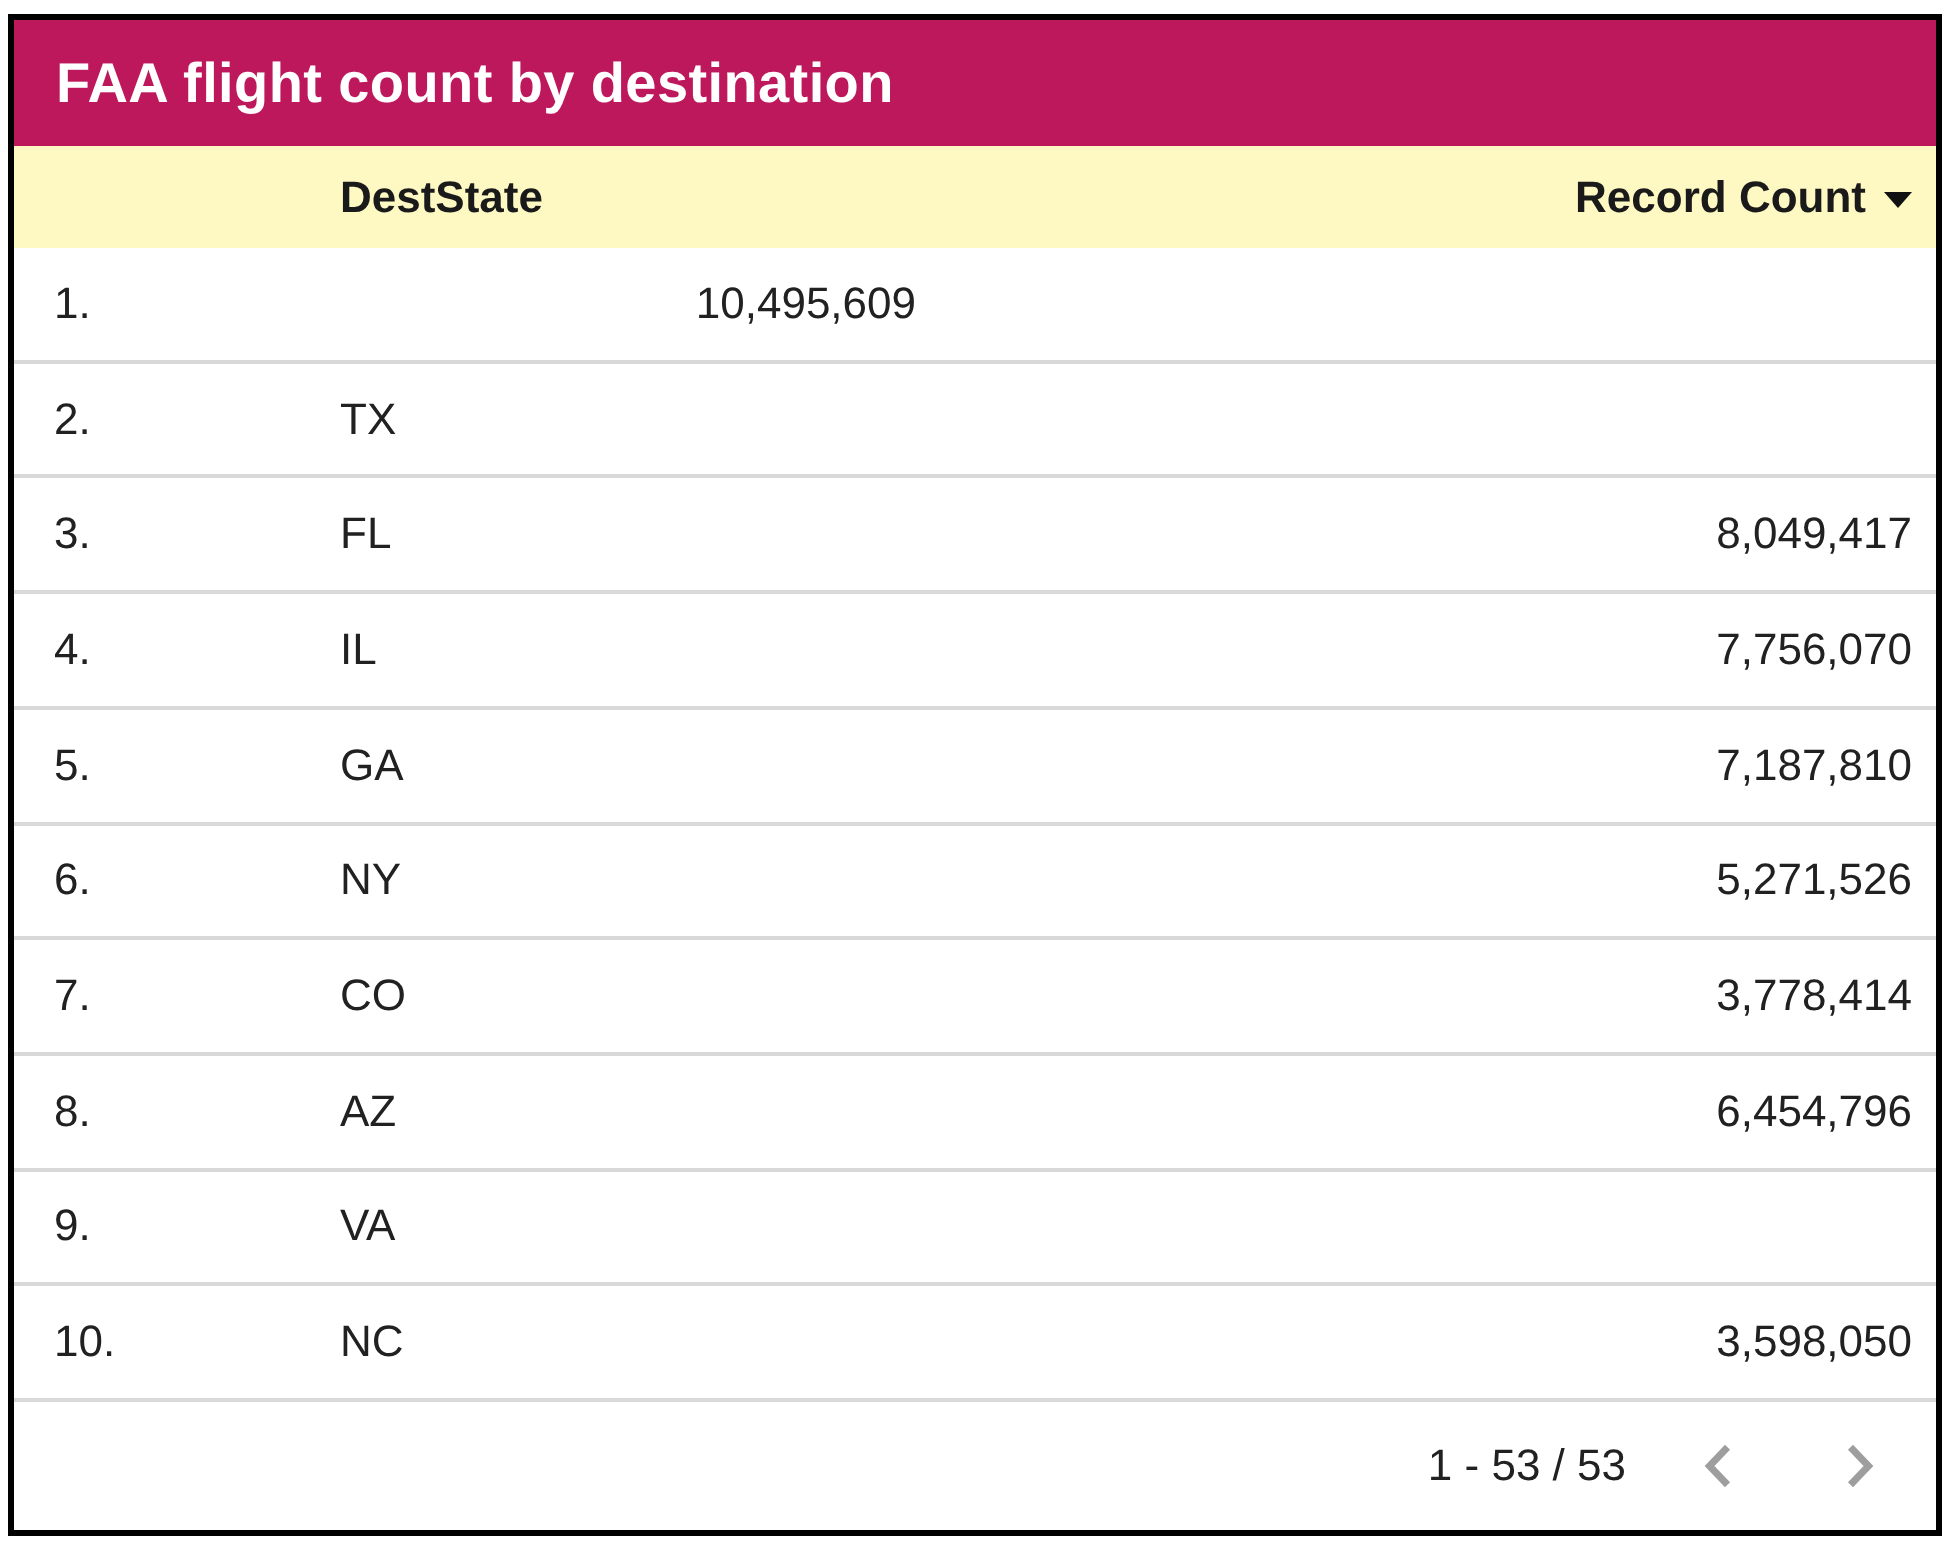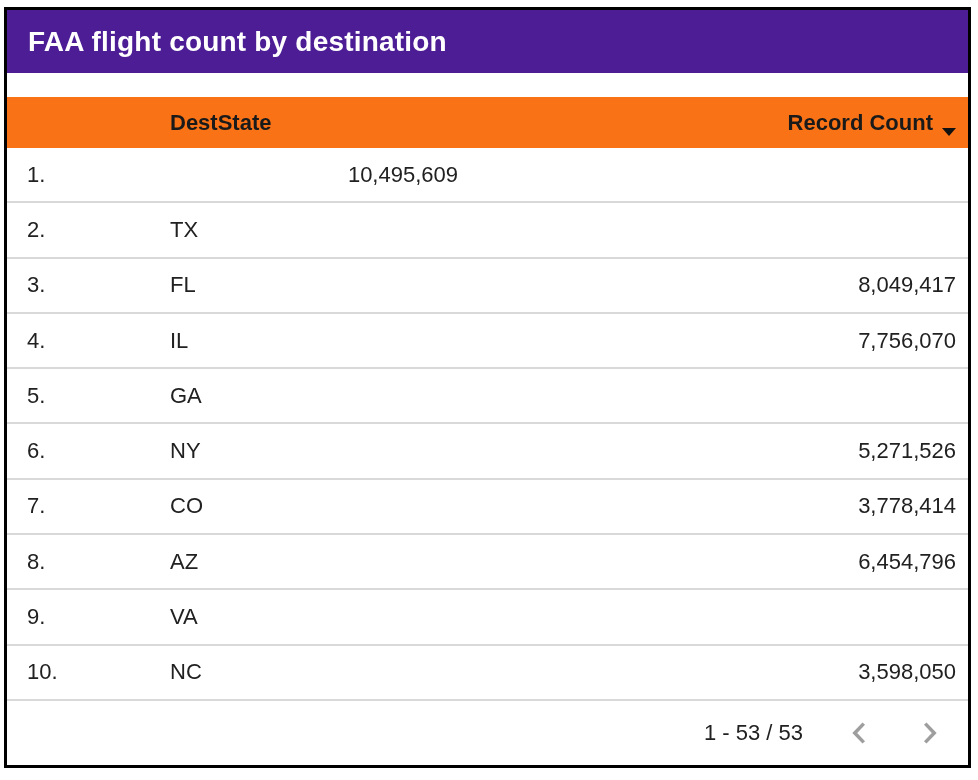--- a/index.html
+++ b/index.html
@@ -18,59 +18,58 @@
     width: 967px;
     height: 761px;
     box-sizing: border-box;
     border: 3px solid #000000;
     background: #ffffff;
     display: flex;
     flex-direction: column;
   }
   .title-bar {
     flex: 0 0 63px;
-    background: #4c1d95;
+    background: #be185d;
     color: #ffffff;
     display: flex;
     align-items: center;
     padding-left: 21px;
   }
   .title-bar .title-text {
     font-size: 28px;
     font-weight: bold;
     letter-spacing: 0.2px;
   }
   .header-row {
     flex: 0 0 51px;
-    background: #f97316;
+    background: #fef9c3;
     display: flex;
     align-items: center;
     font-size: 22px;
     font-weight: bold;
     color: #1a1a1a;
-    margin-top: 24px;
   }
   .col-index {
     flex: 0 0 163px;
     box-sizing: border-box;
     padding-left: 20px;
   }
   .col-state {
     flex: 1 1 auto;
     text-align: left;
   }
   .col-count {
     flex: 0 0 300px;
     box-sizing: border-box;
     padding-right: 12px;
     text-align: right;
   }
   .header-row .col-count {
     display: flex;
-    align-items: flex-end;
+    align-items: center;
     justify-content: flex-end;
     gap: 9px;
   }
   .sort-triangle {
     width: 0;
     height: 0;
     border-left: 7px solid transparent;
     border-right: 7px solid transparent;
     border-top: 8px solid #111111;
     margin-top: 3px;
@@ -95,21 +94,21 @@
     border-top: 2px solid #d9d9d9;
     display: flex;
     align-items: center;
     justify-content: flex-end;
     gap: 21px;
     padding-right: 15px;
     font-size: 22px;
     color: #212121;
     background: #ffffff;
   }
-  .range-label { margin-right: 12px; }
+  .range-label { margin-right: 2px; }
   .pager {
     width: 48px;
     height: 48px;
     border: none;
     background: transparent;
     padding: 0;
     display: flex;
     align-items: center;
     justify-content: center;
     cursor: pointer;
@@ -149,20 +148,21 @@
       <div class="col-count">8,049,417</div>
     </div>
     <div class="row">
       <div class="col-index">4.</div>
       <div class="col-state">IL</div>
       <div class="col-count">7,756,070</div>
     </div>
     <div class="row">
       <div class="col-index">5.</div>
       <div class="col-state">GA</div>
+      <div class="col-count">7,187,810</div>
     </div>
     <div class="row">
       <div class="col-index">6.</div>
       <div class="col-state">NY</div>
       <div class="col-count">5,271,526</div>
     </div>
     <div class="row">
       <div class="col-index">7.</div>
       <div class="col-state">CO</div>
       <div class="col-count">3,778,414</div>

